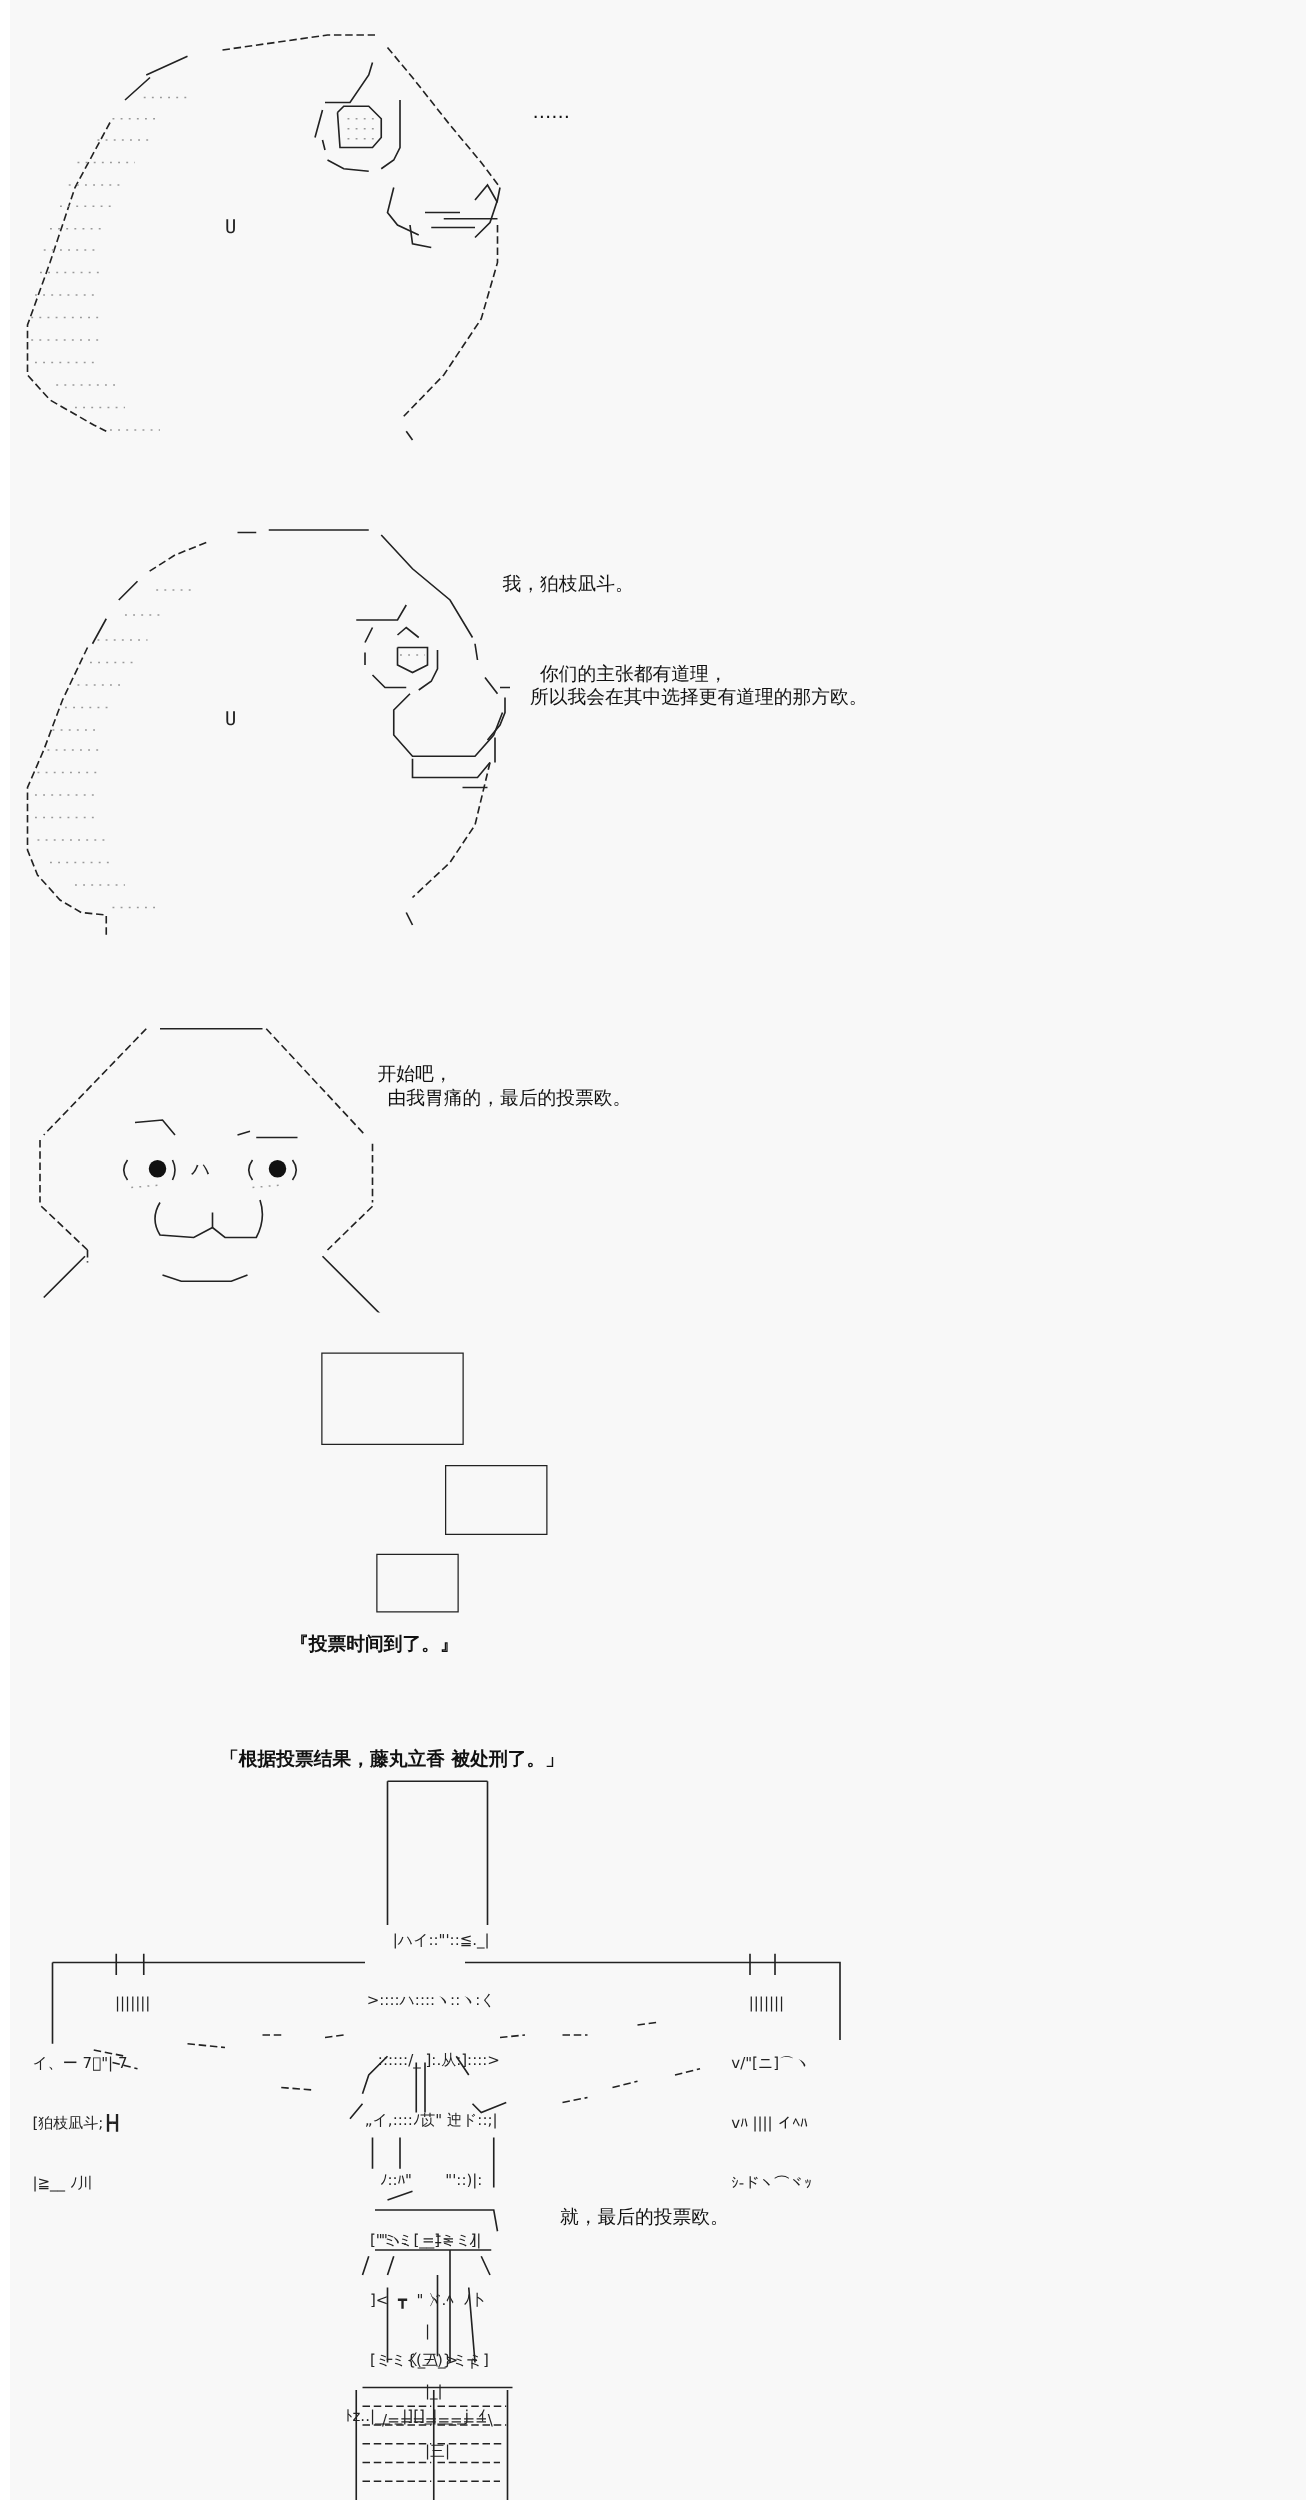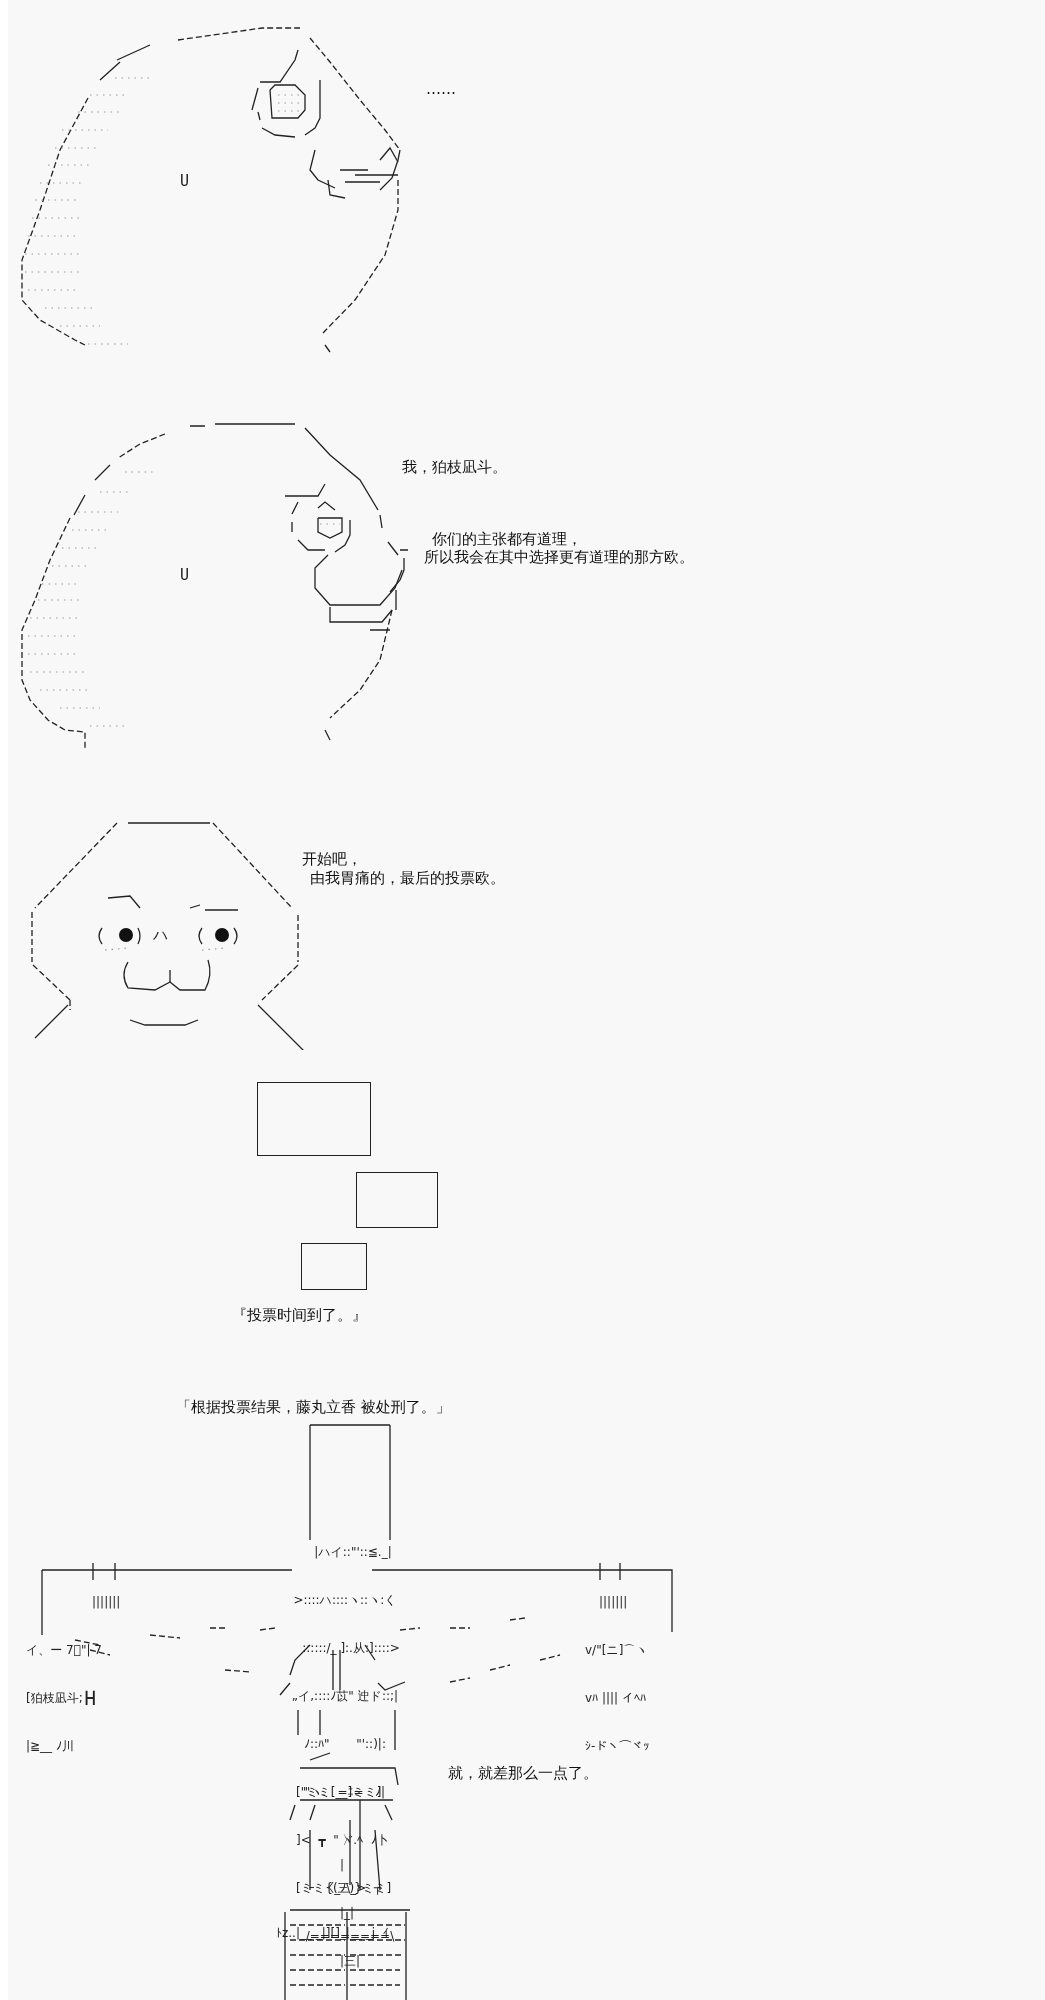--- a/index.html
+++ b/index.html
@@ -112,21 +112,21 @@
   <span class="txt" style="left:302px;top:60px;">开始吧，</span>
   <span class="txt" style="left:310px;top:79px;">由我胃痛的，最后的投票欧。</span>
 </div>
 
 <div class="panel" style="left:0;top:1070px;width:1045px;height:220px;">
   <div style="position:absolute;left:257px;top:12px;width:112px;height:72px;border:1.5px solid #222;"></div>
   <div style="position:absolute;left:356px;top:102px;width:80px;height:54px;border:1.5px solid #222;"></div>
   <div style="position:absolute;left:301px;top:173px;width:64px;height:45px;border-top:1.5px solid #222;border-left:1.5px solid #222;border-right:1.5px solid #222;border-bottom:1.5px solid #222;"></div>
 </div>
 
-<div class="panel" style="left:0;top:1295px;width:859px;height:120px;">
+<div class="panel" style="left:0;top:1295px;width:859px;height:120px;font-weight:bold;">
   <span class="txt" style="left:232px;top:11px;">『投票时间到了。』</span>
   <span class="txt" style="left:176px;top:103px;">「根据投票结果，藤丸立香 被处刑了。」</span>
 </div>
 
 <div class="panel" style="left:0;top:1420px;width:1045px;height:580px;">
   <svg class="art" width="1045" height="580">
 
     <path d="M310,5 L390,5 M310,5 L310,120 M390,5 L390,120"></path>
 
     <path d="M42,150 L42,215 M42,150 L292,150 M372,150 L672,150 L672,212"></path>
@@ -187,14 +187,14 @@
   <div class="small-ascii" style="left:340px;top:405px;">
     <div>|</div>
     <div>|_|</div>
     <div>|三|</div>
     
   </div>
   <div class="small-ascii" style="left:276px;top:473px;text-align:right;">
     <div>ﾄz..|__ _|][]_|__ _j  ｲ</div>
   </div>
 
-  <span class="txt" style="left:448px;top:344px;">就，就差那么一点了。</span>
+  <span class="txt" style="left:448px;top:344px;">就，最后的投票欧。</span>
 </div>
 
 </body></html>

